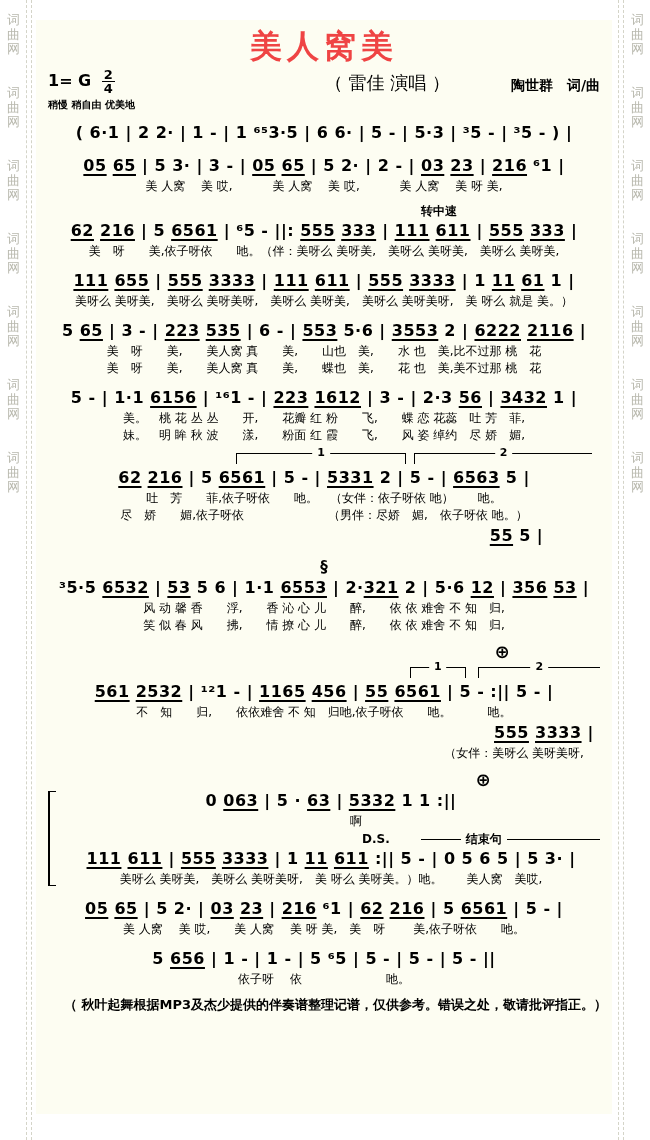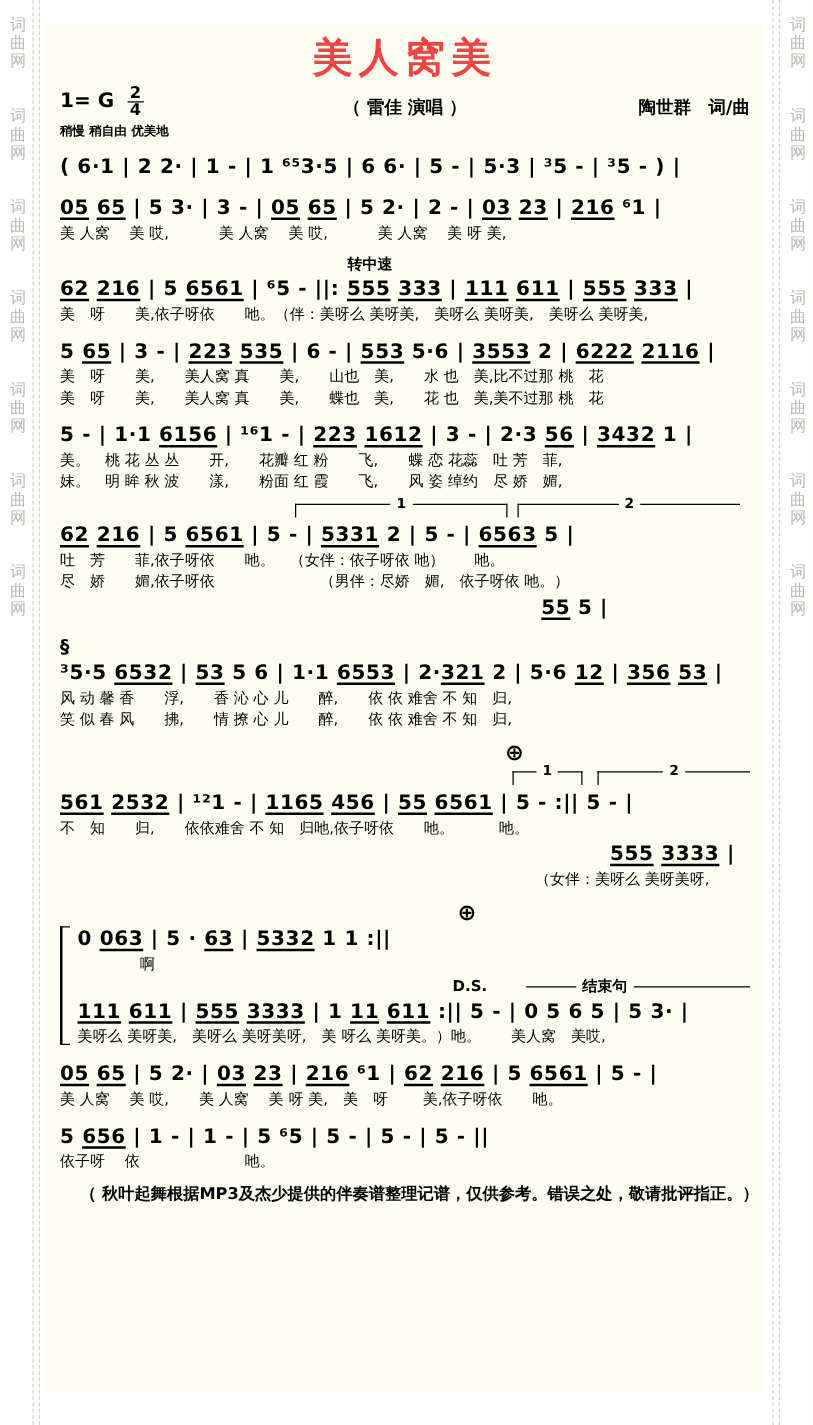--- a/index.html
+++ b/index.html
@@ -23,25 +23,25 @@
   .paper{
     position:absolute;left:36px;right:38px;top:20px;bottom:26px;
     background:#fdfdf2;padding:6px 12px;box-sizing:border-box;overflow:hidden;
   }
   .title{text-align:center;color:#ef4444;font-size:32px;
     font-weight:bold;letter-spacing:5px;line-height:40px;}
   .meta-row{display:flex;align-items:flex-end;margin-top:2px;}
   .key{width:150px;font-weight:bold;font-size:16px;white-space:nowrap;}
   .frac{display:inline-block;vertical-align:middle;text-align:center;line-height:1;margin-left:5px;font-size:13px;}
   .frac .top{display:block;border-bottom:1.5px solid #000;padding:0 2px;}
-  .subtitle{flex:1;text-align:center;font-size:14px;font-weight:bold;white-space:nowrap;}
+  .subtitle{flex:1;text-align:right;font-size:18px;font-weight:normal;white-space:nowrap;}
   .credit{width:150px;text-align:right;font-size:14px;font-weight:bold;white-space:nowrap;}
   .tempo{margin-top:3px;font-size:10px;font-weight:bold;}
   
-  .sys{margin-top:9px;}
+  .sys{margin-top:9px;text-align:center;}
   .jp{font-size:16px;font-weight:bold;letter-spacing:.5px;line-height:24px;white-space:nowrap;}
   .jp u{text-decoration:underline;text-decoration-thickness:1.5px;text-underline-offset:3px;}
   .lyric{font-size:12px;line-height:17px;white-space:nowrap;}
   .mark{font-size:12px;font-weight:bold;line-height:15px;}
   .coda-row{height:18px;}
   .coda{font-size:18px;font-weight:bold;line-height:18px;display:inline-block;}
   .segno{font-size:15px;font-weight:bold;line-height:16px;display:inline-block;}
   .volta-row{display:flex;height:13px;margin-top:6px;}
   .volta{position:relative;border-top:1.5px solid #000;border-left:1.5px solid #000;height:11px;box-sizing:border-box;}
   .volta.closed{border-right:1.5px solid #000;}
@@ -97,20 +97,24 @@
     <div class="jp"><u>05</u> <u>65</u> | 5 3· | 3 - | <u>05</u> <u>65</u> | 5 2· | 2 - | <u>03</u> <u>23</u> | <u>216</u> ⁶1 |</div>
     <div class="lyric">美 人窝　 美 哎,　　　 美 人窝　 美 哎,　　　 美 人窝　 美 呀 美,</div>
   </div>
 
   <div class="sys">
     <div class="mark ml230">转中速</div>
     <div class="jp"><u>62</u> <u>216</u> | 5 <u>6561</u> | ⁶5 - ||: <u>555</u> <u>333</u> | <u>111</u> <u>611</u> | <u>555</u> <u>333</u> |</div>
     <div class="lyric">美　呀　　美,依子呀依　　吔。（伴：美呀么 美呀美,　美呀么 美呀美,　美呀么 美呀美,</div>
   </div>
 
+  <div class="sys">
+    <div class="jp"><u>111</u> <u>655</u> | <u>555</u> <u>3333</u> | <u>111</u> <u>611</u> | <u>555</u> <u>3333</u> | 1 <u>11</u> <u>61</u> 1 |</div>
+    <div class="lyric">美呀么 美呀美,　美呀么 美呀美呀,　美呀么 美呀美,　美呀么 美呀美呀,　美 呀么 就是 美。）</div>
+  </div>
 
   <div class="sys">
     <div class="jp">5 <u>65</u> | 3 - | <u>223</u> <u>535</u> | 6 - | <u>553</u> 5·6 | <u>3553</u> 2 | <u>6222</u> <u>2116</u> |</div>
     <div class="lyric">美　呀　　美,　　美人窝 真　　美,　　山也　美,　　水 也　美,比不过那 桃　花</div>
     <div class="lyric">美　呀　　美,　　美人窝 真　　美,　　蝶也　美,　　花 也　美,美不过那 桃　花</div>
   </div>
 
   <div class="sys">
     <div class="jp">5 - | 1·1 <u>6156</u> | ¹⁶1 - | <u>223</u> <u>1612</u> | 3 - | 2·3 <u>56</u> | <u>3432</u> 1 |</div>
     <div class="lyric">美。　桃 花 丛 丛　　开,　　花瓣 红 粉　　飞,　　蝶 恋 花蕊　吐 芳　菲,</div>

